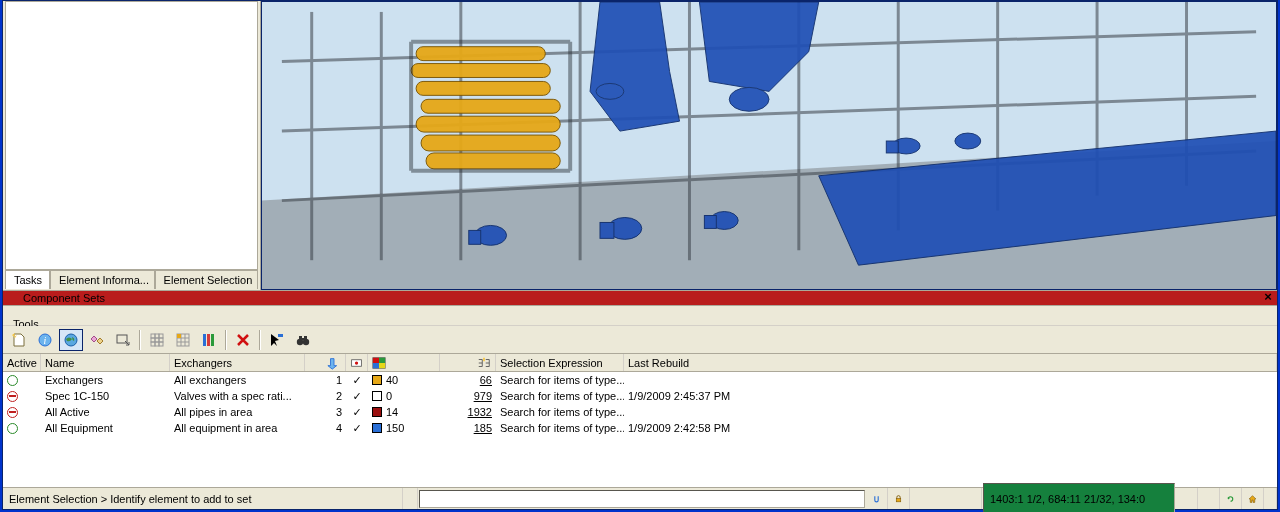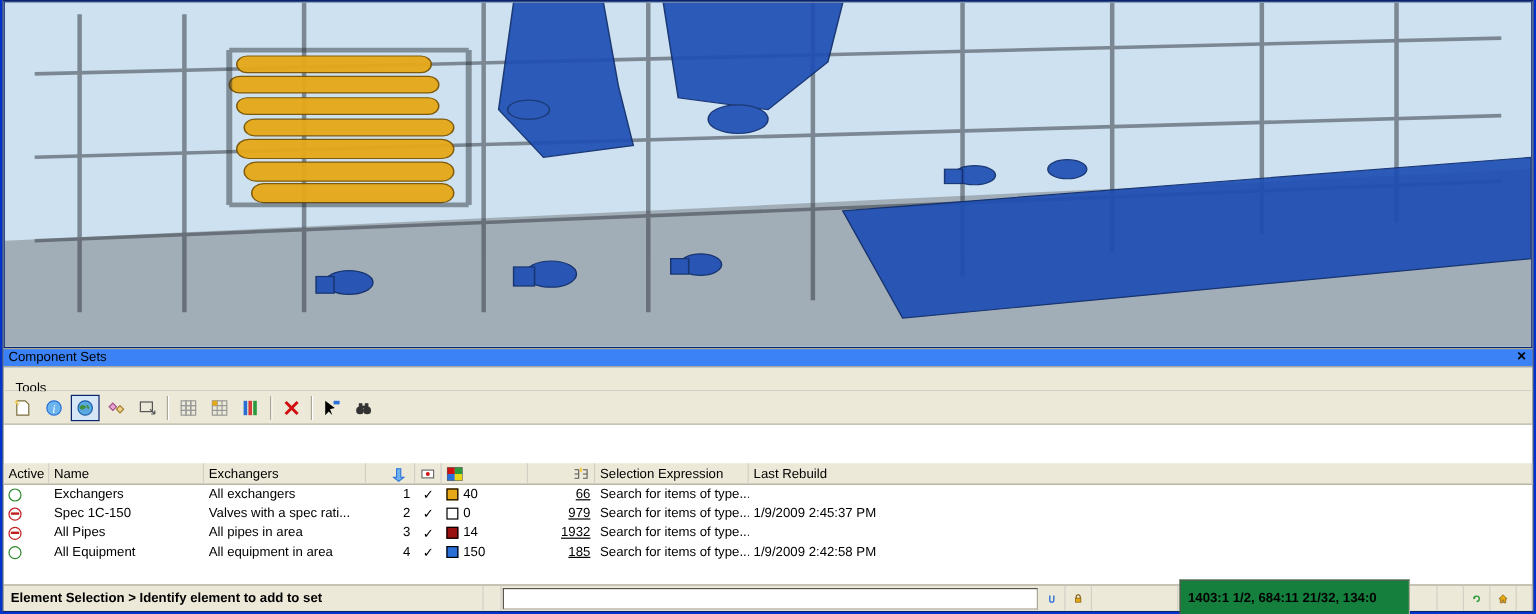--- a/index.html
+++ b/index.html
@@ -6,32 +6,32 @@
 body { font-family: Tahoma, Arial, sans-serif; font-size: 11px; background: #0033cc; width: 1280px; height: 512px; overflow: hidden; position: relative; }
 .app-frame { position: absolute; top: 0; left: 2px; right: 2px; bottom: 2px; background: #ece9d8; border: 1px solid #0a246a; display: flex; flex-direction: column; }
 .top-area { display: flex; height: 289px; }
 .side-panel { width: 258px; background: #ece9d8; border-right: 1px solid #aca899; display: flex; flex-direction: column; }
 .side-content { flex: 1; background: #ffffff; border: 1px solid #aca899; margin: 0 2px 0 2px; }
 .side-tabs { display: flex; height: 20px; margin: 0 2px; gap: 0; }
 .side-tab { padding: 2px 8px; background: #ece9d8; border: 1px solid #aca899; border-bottom: none; font-size: 11px; height: 19px; line-height: 14px; cursor: default; white-space: nowrap; overflow: hidden; }
 .side-tab.active { background: #fff; position: relative; top: 0; }
 .viewport { flex: 1; position: relative; background: #cce0f0; border: 1px solid #0a246a; overflow: hidden; }
 .viewport svg { width: 100%; height: 100%; display: block; }
-.panel-bar { height: 16px; background: #3b82f6; border-top: 1px solid #aca899; border-bottom: 1px solid #aca899; display: flex; align-items: center; padding: 0 4px; font-size: 11px; position: relative; }
+.panel-bar { height: 16px; background: #b91c1c; border-top: 1px solid #aca899; border-bottom: 1px solid #aca899; display: flex; align-items: center; padding: 0 20px; font-size: 11px; position: relative; }
 .panel-close { position: absolute; right: 2px; top: 0; width: 14px; height: 14px; font-weight: bold; text-align: center; line-height: 12px; cursor: pointer; font-size: 13px; }
 .menu-bar { height: 20px; background: #ece9d8; display: flex; align-items: center; padding: 0 6px; border-bottom: 1px solid #d4d0c8; }
 .menu-item { padding: 2px 4px; font-size: 11px; margin-top: 16px; }
 .menu-item u { text-decoration: underline; }
 .toolbar { height: 28px; background: #ece9d8; display: flex; align-items: center; padding: 0 4px; gap: 2px; border-bottom: 1px solid #aca899; }
 .tbtn { width: 24px; height: 22px; border: 1px solid transparent; display: flex; align-items: center; justify-content: center; cursor: pointer; }
 .tbtn.active { border: 1px solid #0a246a; background: #d6e6f7; }
 .tbtn svg { width: 16px; height: 16px; }
 .tsep { width: 2px; height: 20px; border-left: 1px solid #aca899; border-right: 1px solid #fff; margin: 0 2px; }
 .grid { flex: 1; background: #fff; overflow: hidden; }
-.grid-header { display: flex; height: 18px; background: #ece9d8; border-bottom: 1px solid #aca899; margin-top: 32px; }
+.grid-header { display: flex; height: 18px; background: #ece9d8; border-bottom: 1px solid #aca899; }
 .gh { border-right: 1px solid #d4d0c8; padding: 2px 4px; font-size: 11px; display: flex; align-items: center; overflow: hidden; white-space: nowrap; }
 .gh svg { width: 14px; height: 14px; }
 .c-active { width: 38px; }
 .c-name { width: 129px; }
 .c-desc { width: 135px; }
 .c-num { width: 41px; justify-content: flex-end; }
 .c-chk { width: 22px; justify-content: center; }
 .c-swatch { width: 72px; }
 .c-cnt { width: 56px; justify-content: flex-end; text-decoration: underline; }
 .c-expr { width: 128px; }
@@ -39,30 +39,38 @@
 .grid-body { }
 .gr { display: flex; height: 16px; align-items: center; }
 .gc { padding: 1px 4px; font-size: 11px; display: flex; align-items: center; overflow: hidden; white-space: nowrap; }
 .active-ico { width: 11px; height: 11px; border-radius: 50%; border: 1.5px solid; display: inline-flex; align-items: center; justify-content: center; }
 .active-ico.green { border-color: #2a8a2a; }
 .active-ico.red { border-color: #c02020; }
 .active-ico.red::after { content: ""; display: block; width: 7px; height: 1.5px; background: #c02020; }
 .check { color: #000; font-size: 11px; }
 .swatch { width: 10px; height: 10px; border: 1px solid #000; display: inline-block; margin-right: 4px; }
 .status-bar { height: 22px; background: #ece9d8; border-top: 1px solid #aca899; display: flex; align-items: center; font-size: 11px; }
-.status-cell { padding: 2px 6px; border-right: 1px solid #d4d0c8; height: 100%; display: flex; align-items: center; font-weight: bold; }
+.status-cell { padding: 2px 6px; border-right: 1px solid #d4d0c8; height: 100%; display: flex; align-items: center; }
 .status-cell-flex { flex: 1; }
 .status-cell svg { width: 14px; height: 14px; }
 </style>
 </head>
 <body>
 
 <div class="app-frame">
 
   <div class="top-area">
+    <div class="side-panel">
+      <div class="side-content"></div>
+      <div class="side-tabs">
+        <div class="side-tab active">Tasks</div>
+        <div class="side-tab">Element  Informa...</div>
+        <div class="side-tab">Element Selection</div>
+      </div>
+    </div>
     <div class="viewport">
       <svg viewBox="0 0 1020 289" preserveAspectRatio="none">
         <rect x="0" y="0" width="1020" height="289" fill="#cde1f0"></rect>
         <polygon points="0,200 1020,140 1020,289 0,289" fill="#9aa5ad" opacity="0.85"></polygon>
 
         <g stroke="#3a4048" stroke-width="3" opacity="0.55" fill="none">
           <line x1="50" y1="10" x2="50" y2="260"></line>
             <line x1="120" y1="10" x2="120" y2="260"></line>
           <line x1="200" y1="0" x2="200" y2="260"></line>
             <line x1="320" y1="0" x2="320" y2="260"></line>
@@ -276,21 +284,21 @@
           </div>
           <div class="gc c-swatch"><span class="swatch" style="background:#ffffff"></span>0</div>
           <div class="gc c-cnt" style="justify-content:flex-end">979</div>
           <div class="gc c-expr">Search for items of type...</div>
           <div class="gc c-date">1/9/2009 2:45:37 PM</div>
         </div>
         <div class="gr">
           <div class="gc c-active">
             <span class="active-ico red"></span>
           </div>
-          <div class="gc c-name">All Pipes</div>
+          <div class="gc c-name">All Active</div>
           <div class="gc c-desc">All pipes in area</div>
           <div class="gc c-num" style="justify-content:flex-end">3</div>
           <div class="gc c-chk" style="justify-content:center">
             <span class="check">✓</span>
           </div>
           <div class="gc c-swatch"><span class="swatch" style="background:#9a0f0f"></span>14</div>
           <div class="gc c-cnt" style="justify-content:flex-end">1932</div>
           <div class="gc c-expr">Search for items of type...</div>
         </div>
         <div class="gr">

